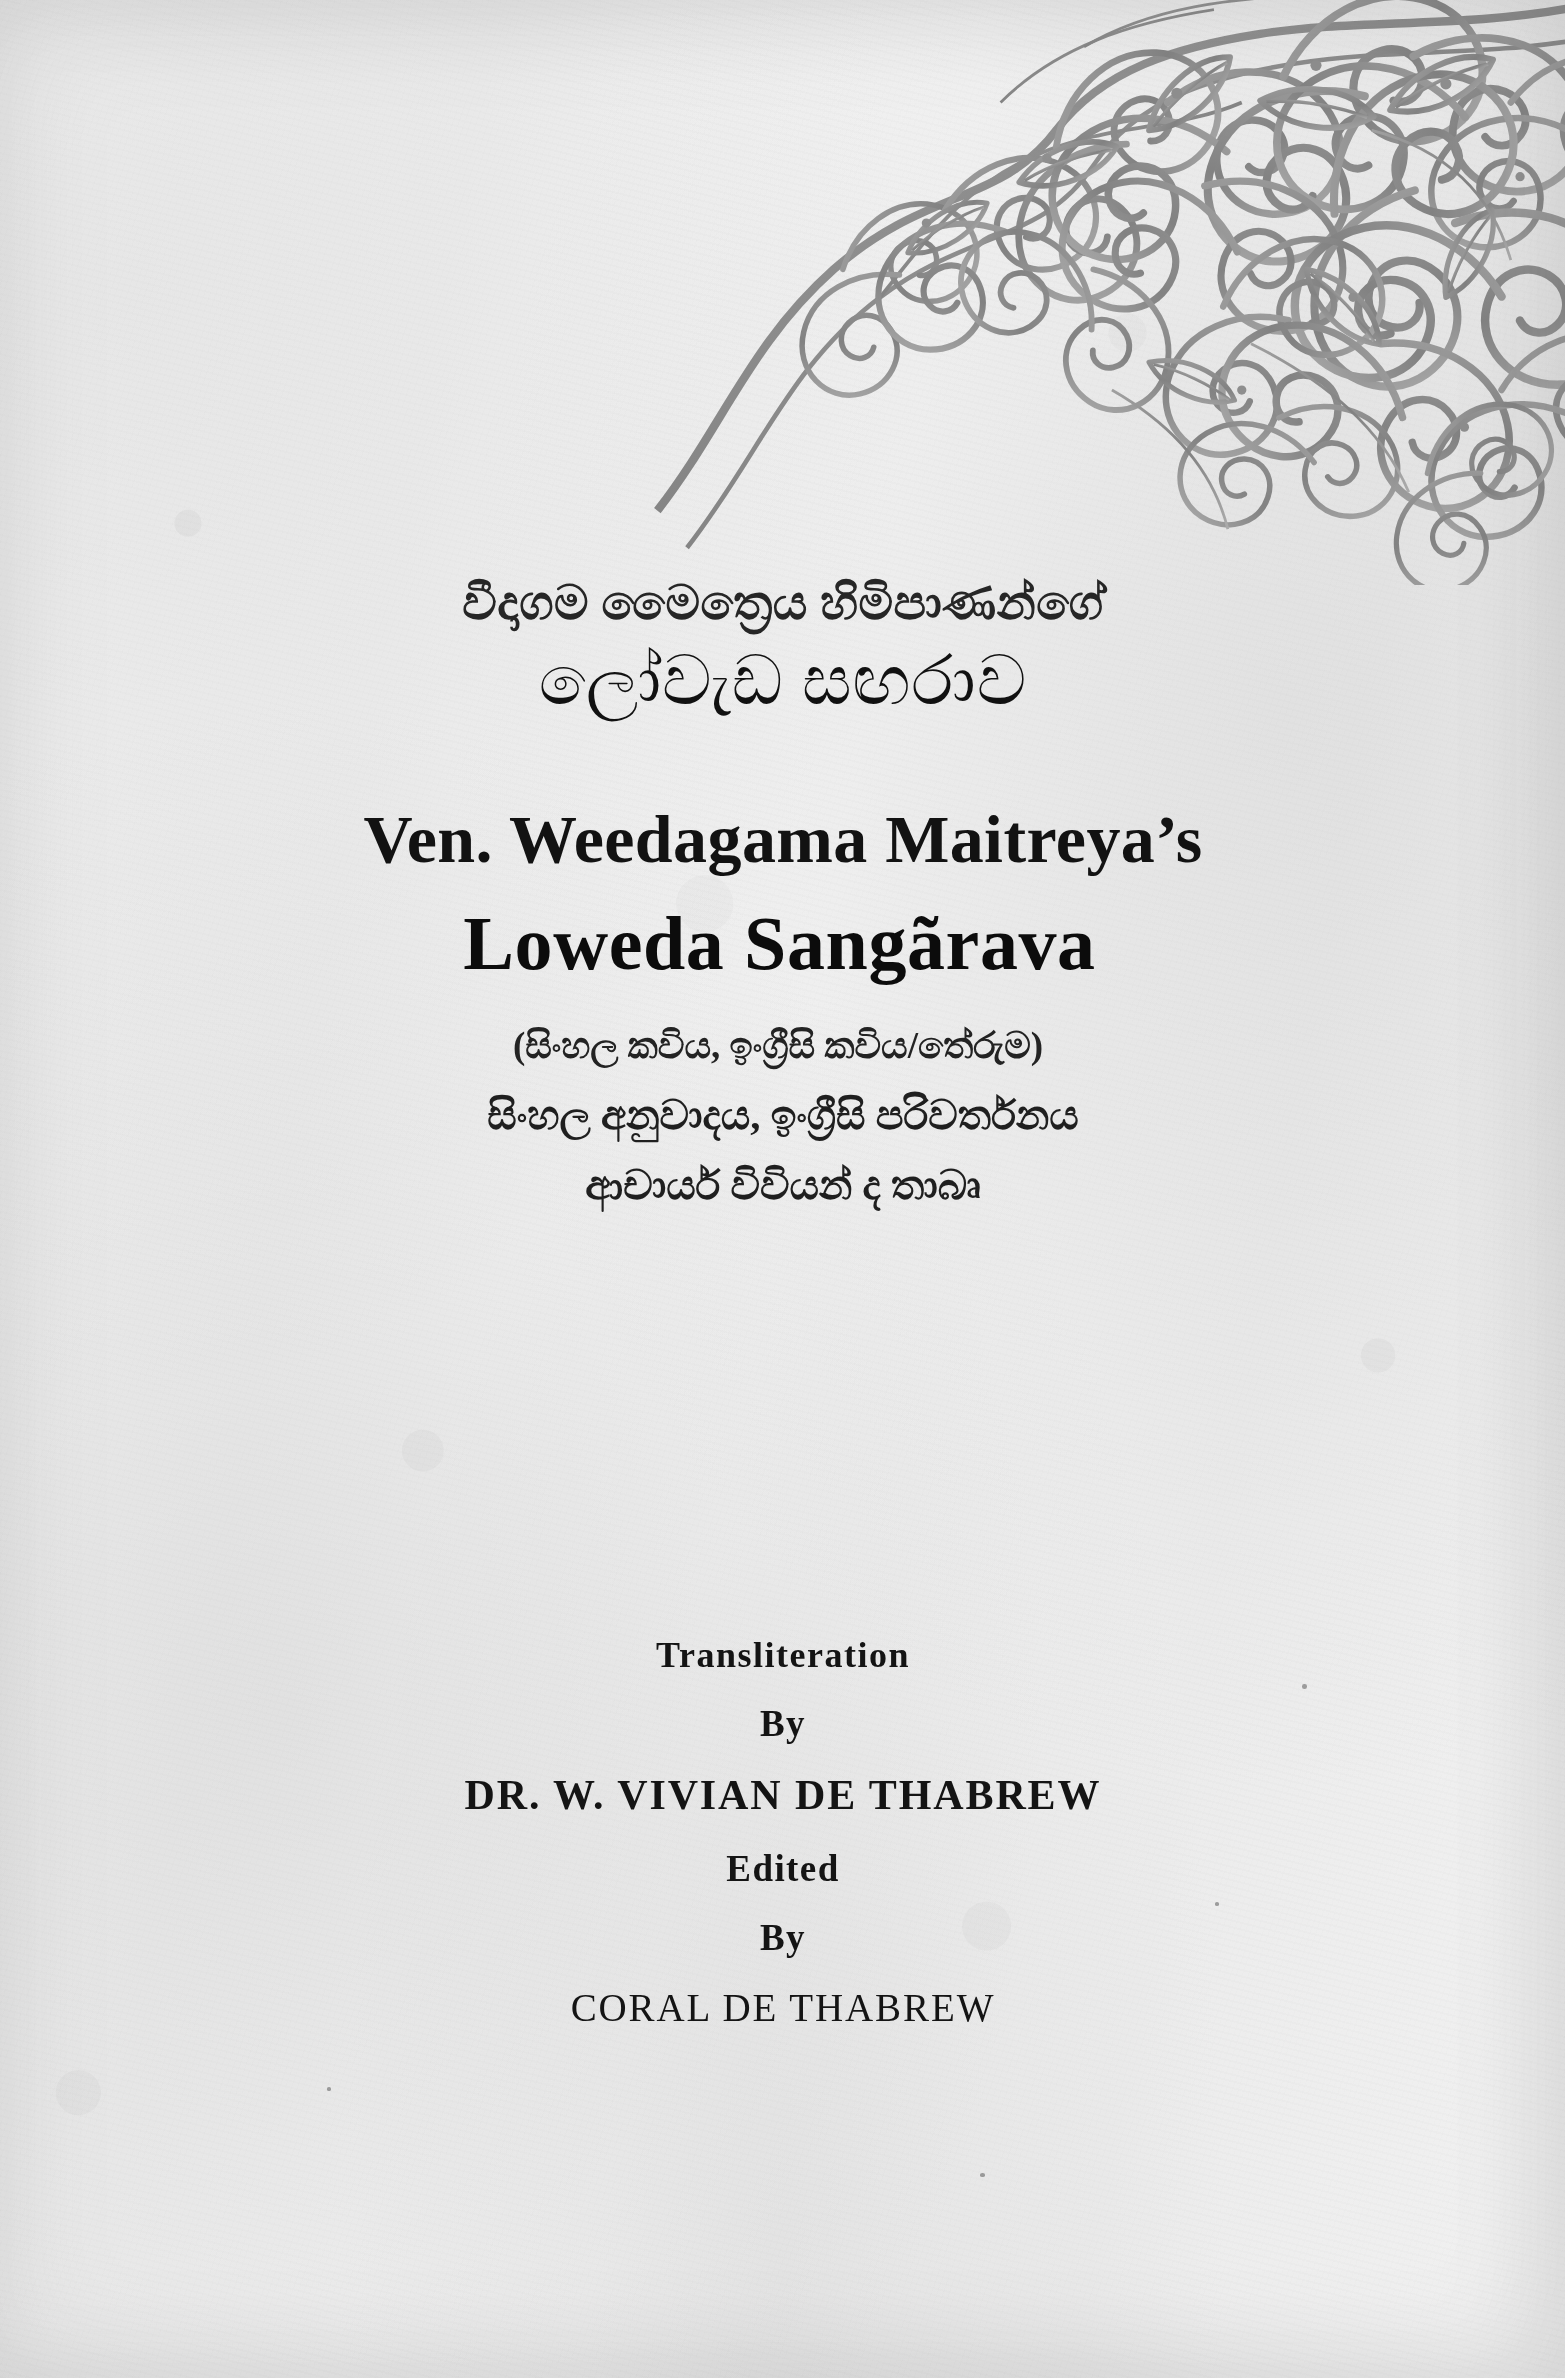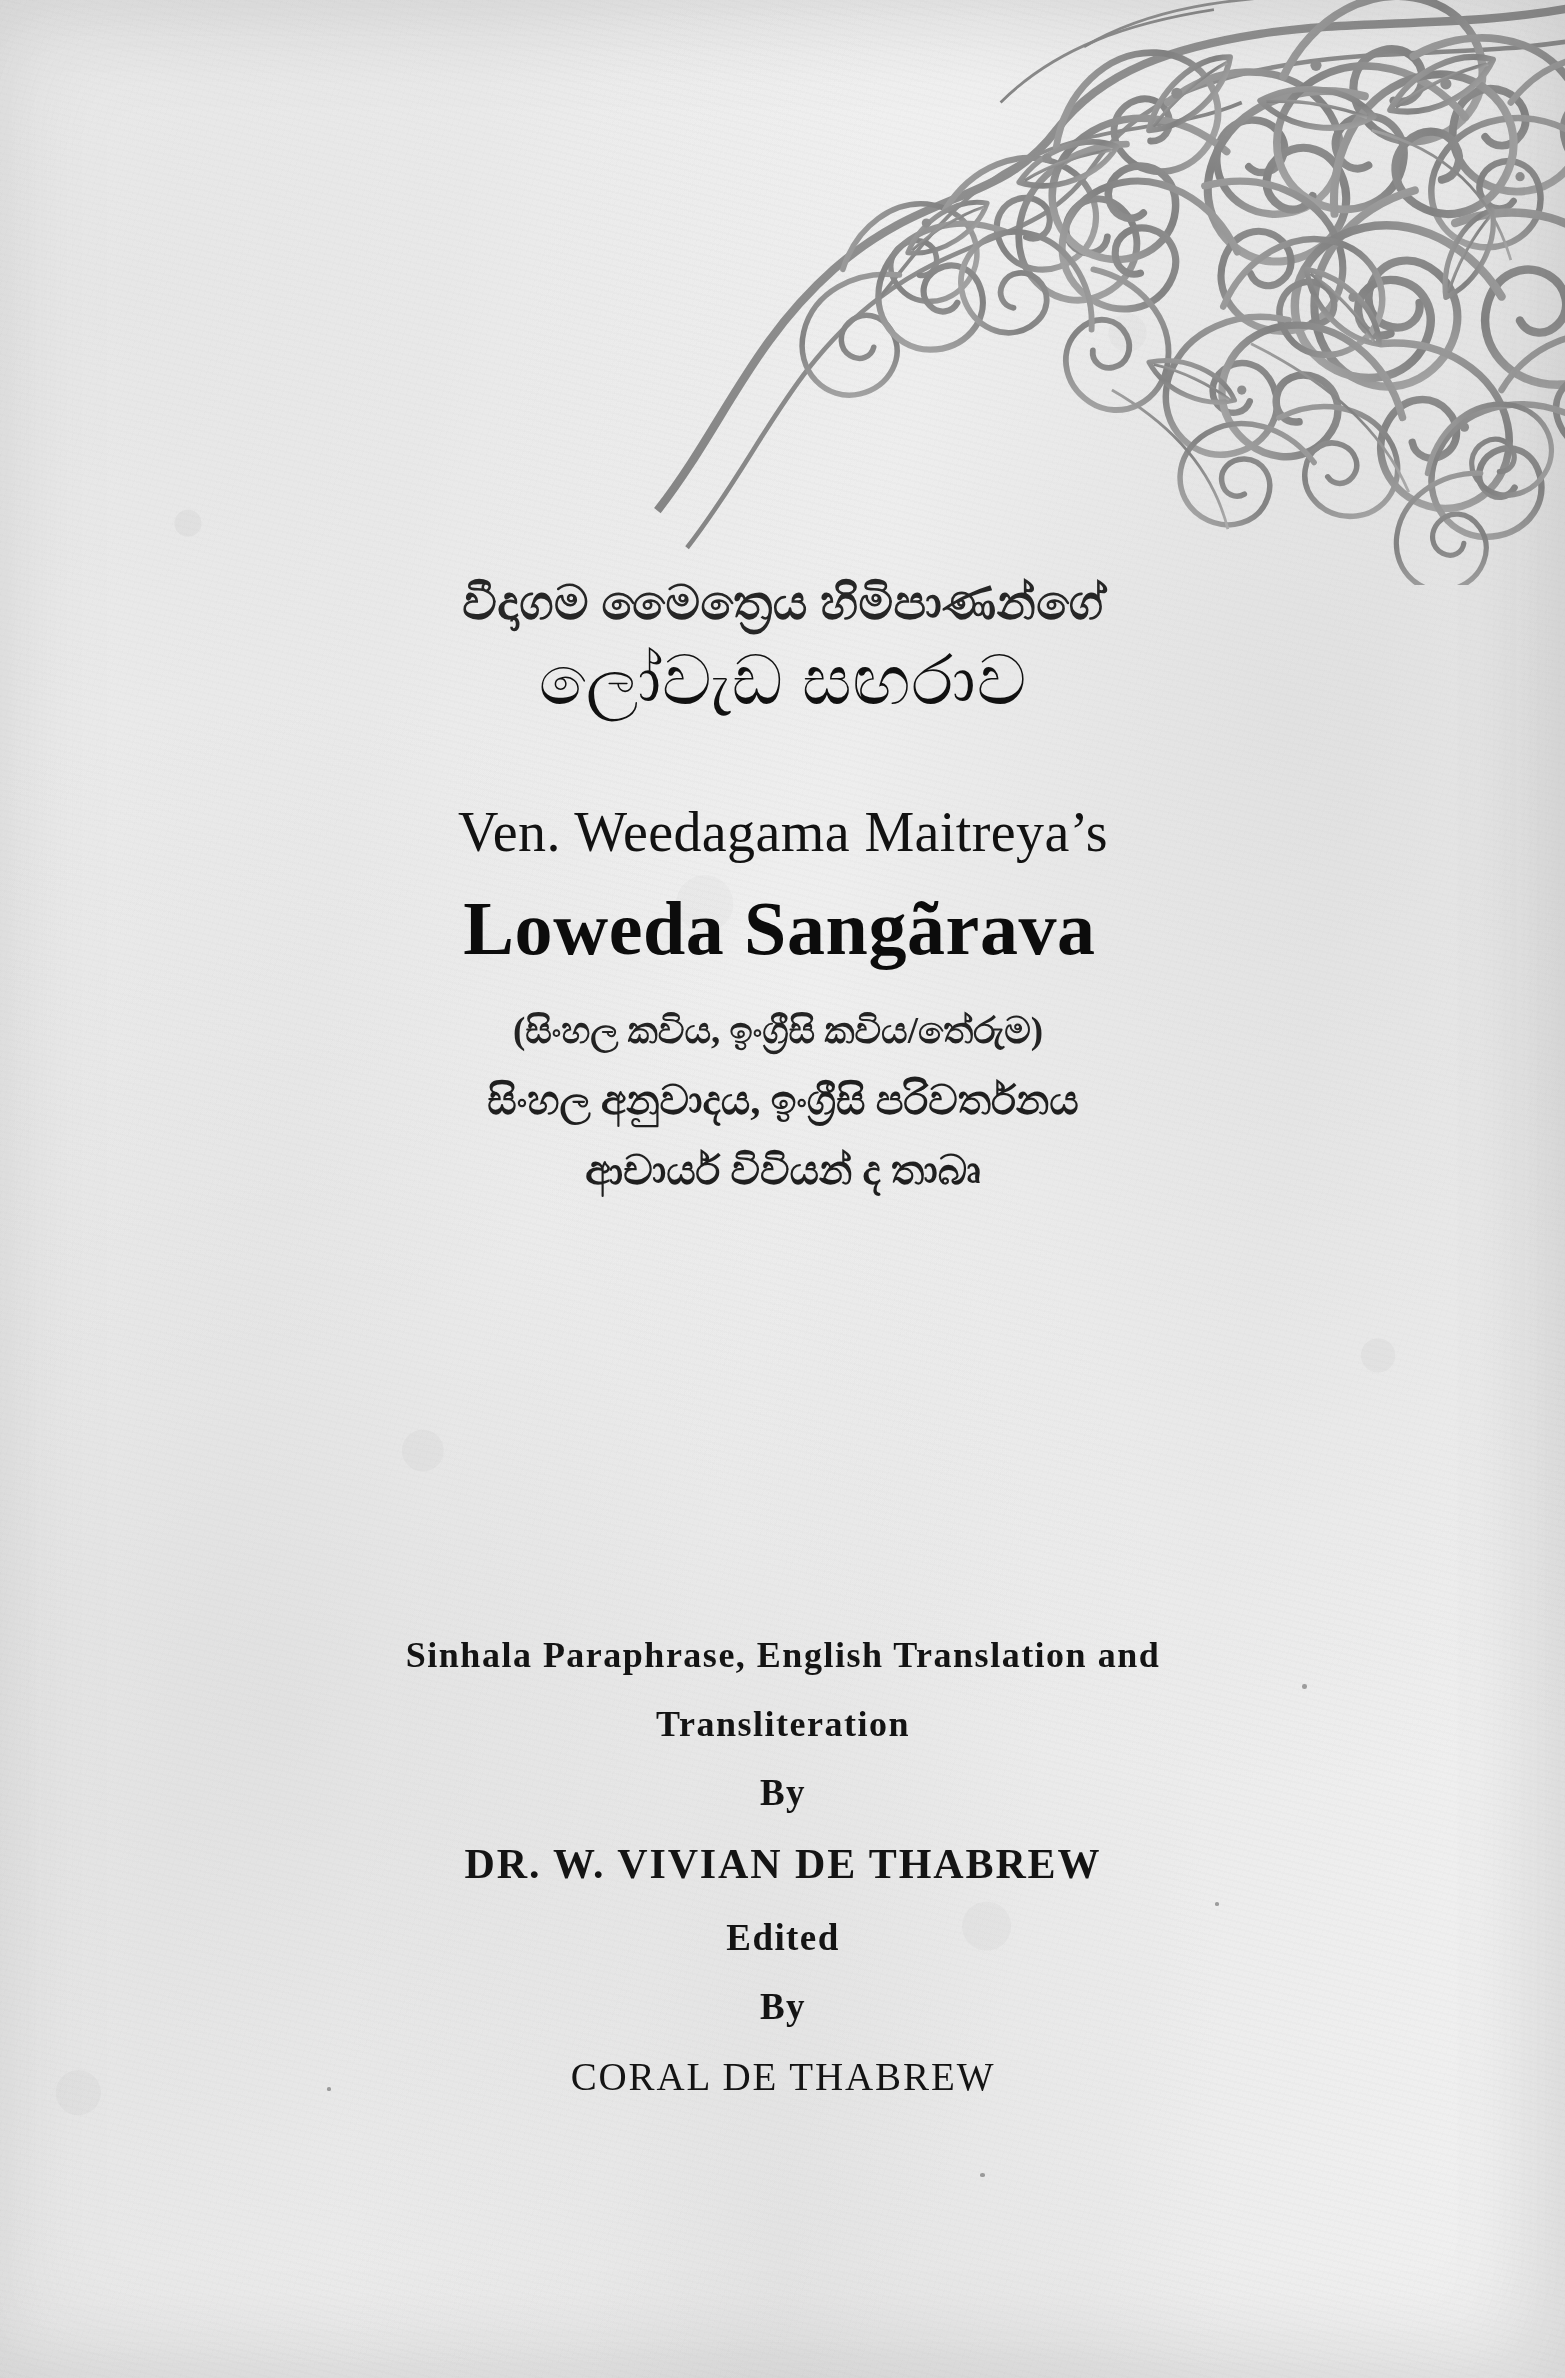--- a/index.html
+++ b/index.html
@@ -74,22 +74,22 @@
   }
   .sin-title {
     font-size: 69px;
     line-height: 1.12;
     font-weight: 400;
     margin: 0 0 80px 0;
     letter-spacing: 0.9px;
     color: #111;
   }
   .en-author {
-    font-size: 56px;
-    font-weight: 400;
+    font-size: 68px;
+    font-weight: 700;
     margin: 0 0 20.4px 0;
     letter-spacing: 0.4px;
     color: #121212;
   }
   .en-title {
     font-size: 76px;
     font-weight: 700;
     margin: 0 7px 37px 0;
     letter-spacing: 0.6px;
     color: #0c0c0c;
@@ -282,21 +282,20 @@
     <p class="sin-sub">වීදාගම මෛත්‍රෙය හිමිපාණන්ගේ</p>
     <p class="sin-title">ලෝවැඩ සඟරාව</p>
     <p class="en-author">Ven. Weedagama Maitreya’s</p>
     <p class="en-title">Loweda Sangãrava</p>
     <p class="sin-paren">(සිංහල කවිය, ඉංග්‍රීසි කවිය/තේරුම)</p>
     <p class="sin-line">සිංහල අනුවාදය, ඉංග්‍රීසි පරිවර්තනය</p>
     <p class="sin-line last">ආචාර්ය විවියන් ද තාබ්‍රු</p>
   </div>
 
   <div class="credits">
-    <p class="cr tight">Sinhala Paraphrase, English Translation and</p>
     <p class="cr tight">Transliteration</p>
     <p class="small">By</p>
     <p class="name">DR. W. VIVIAN DE THABREW</p>
     <p class="small">Edited</p>
     <p class="small">By</p>
     <p class="editor">CORAL DE THABREW</p>
   </div>
 
   <span class="speck" style="left:1302px; top:1684px; width:4.6px; height:4.6px;"></span>
   <span class="speck" style="left:1215px; top:1902px; width:3.7px; height:3.7px;"></span>

